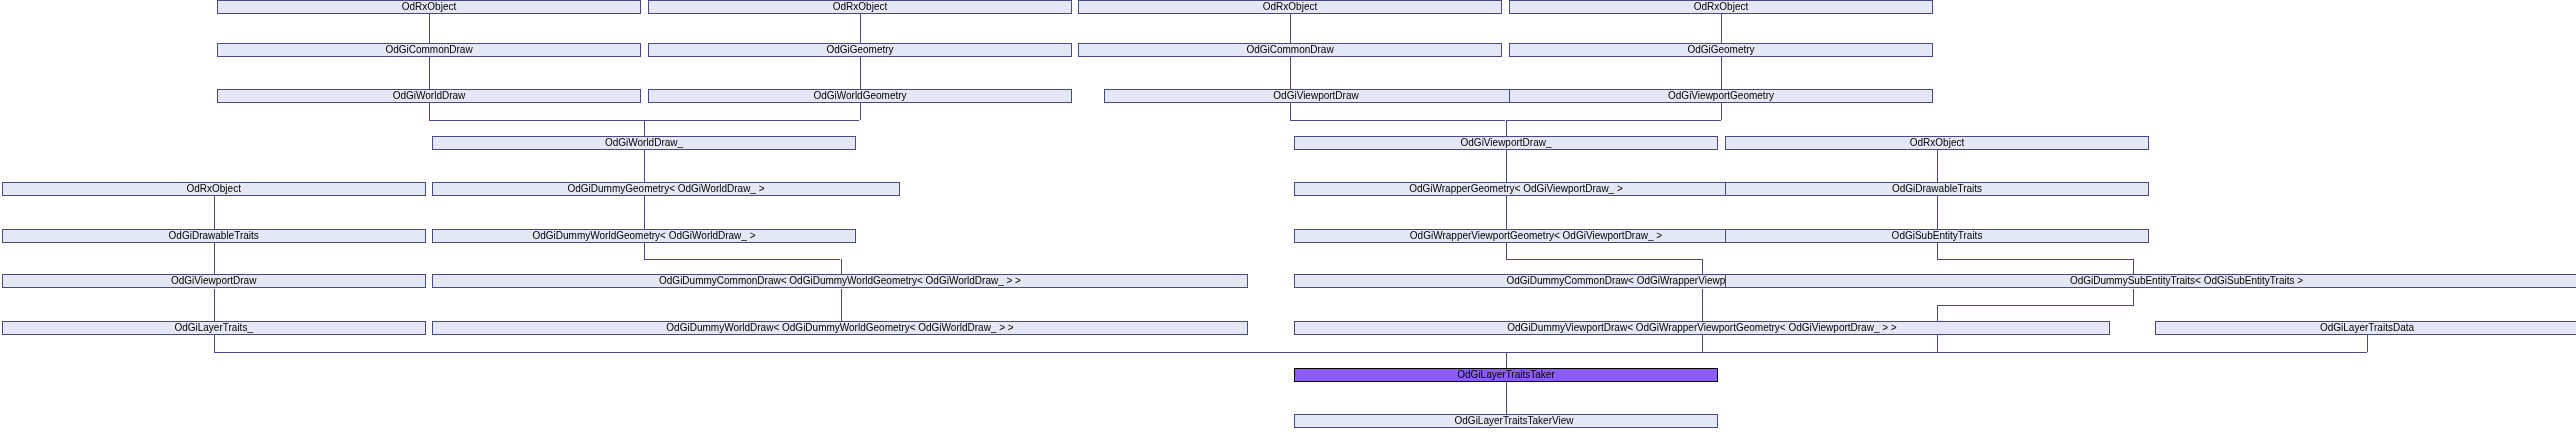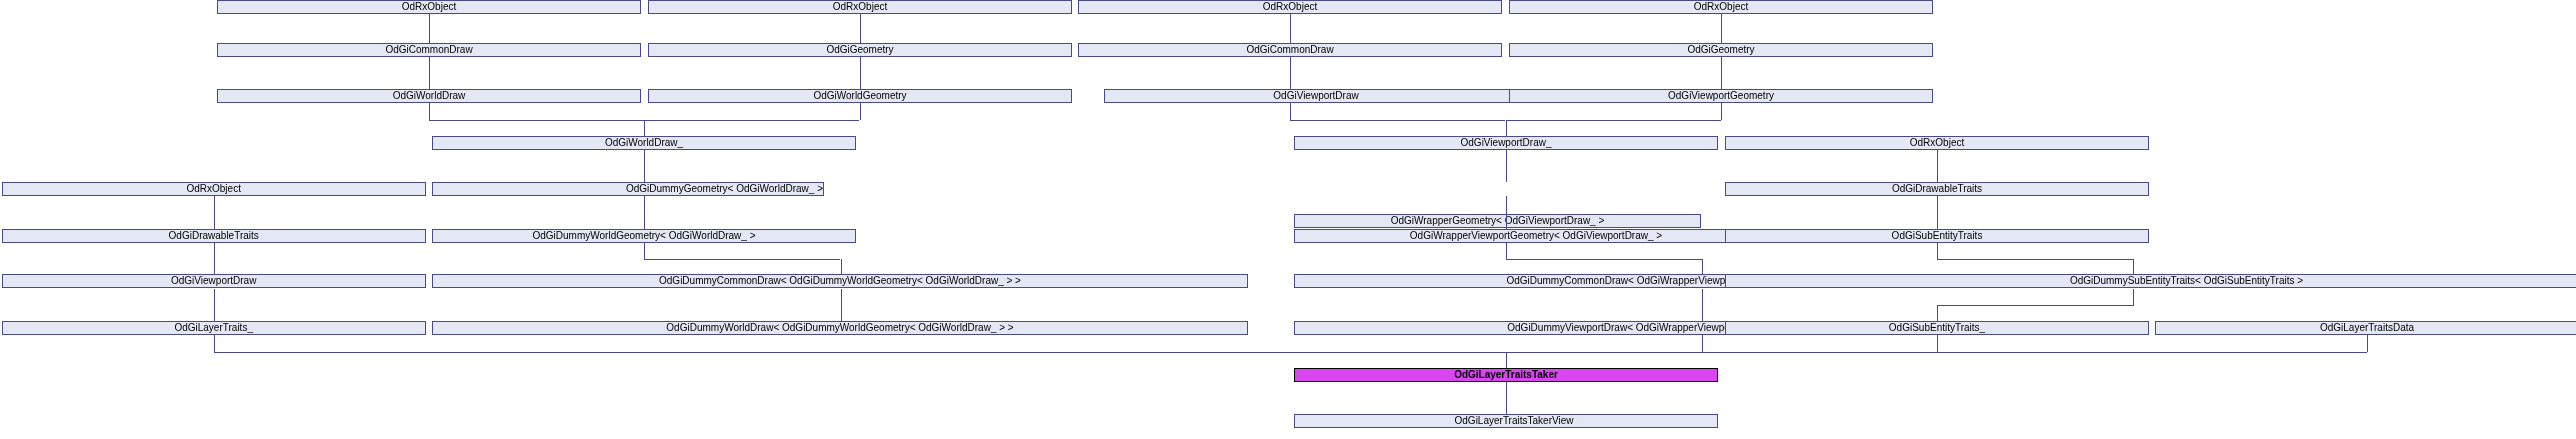--- a/index.html
+++ b/index.html
@@ -23,23 +23,22 @@
     font-size: 10px;
     line-height: 1;
     display: flex;
     align-items: center;
     justify-content: center;
     white-space: nowrap;
     overflow: hidden;
     height: 14px;
   }
   .node.current {
-    background: #d946ef;
+    background: #8b5cf6;
     border: 0.8px solid #000000;
-    font-weight: bold;
   }
   .edge {
     position: absolute;
     background: #4a4a8a;
   }
   .edge.h { height: 0.8px; }
   .edge.v { width: 0.8px; }
 </style>
 </head>
 <body>
@@ -86,24 +85,24 @@
     </div>
     <div class="node" style="left: 1294px; top: 136px; width: 424px;">
       <span>OdGiViewportDraw_</span>
     </div>
     <div class="node" style="left: 1725px; top: 136px; width: 424px;">
       <span>OdRxObject</span>
     </div>
     <div class="node" style="left: 1.7px; top: 182px; width: 424px;">
       <span>OdRxObject</span>
     </div>
-    <div class="node" style="left: 432px; top: 182px; width: 392px; justify-content: flex-end;">
+    <div class="node" style="left: 432px; top: 182px; width: 468px;">
       <span>OdGiDummyGeometry&lt; OdGiWorldDraw_ &gt;</span>
     </div>
-    <div class="node" style="left: 1294px; top: 182px; width: 407px; margin-top: 32px;">
+    <div class="node" style="left: 1294px; top: 182px; width: 444px;">
       <span>OdGiWrapperGeometry&lt; OdGiViewportDraw_ &gt;</span>
     </div>
     <div class="node" style="left: 1725px; top: 182px; width: 424px;">
       <span>OdGiDrawableTraits</span>
     </div>
     <div class="node" style="left: 1.7px; top: 229px; width: 424px;">
       <span>OdGiDrawableTraits</span>
     </div>
     <div class="node" style="left: 432px; top: 229px; width: 424px;">
       <span>OdGiDummyWorldGeometry&lt; OdGiWorldDraw_ &gt;</span>
@@ -127,23 +126,20 @@
       <span>OdGiDummySubEntityTraits&lt; OdGiSubEntityTraits &gt;</span>
     </div>
     <div class="node" style="left: 432px; top: 321px; width: 816px;">
       <span>OdGiDummyWorldDraw&lt; OdGiDummyWorldGeometry&lt; OdGiWorldDraw_ &gt; &gt;</span>
     </div>
     <div class="node" style="left: 1.7px; top: 321px; width: 424px;">
       <span>OdGiLayerTraits_</span>
     </div>
     <div class="node" style="left: 1294px; top: 321px; width: 816px;">
       <span>OdGiDummyViewportDraw&lt; OdGiWrapperViewportGeometry&lt; OdGiViewportDraw_ &gt; &gt;</span>
-    </div>
-    <div class="node" style="left: 1725px; top: 321px; width: 424px;">
-      <span>OdGiSubEntityTraits_</span>
     </div>
     <div class="node" style="left: 2155px; top: 321px; width: 424px;">
       <span>OdGiLayerTraitsData</span>
     </div>
     <div class="node current" style="left: 1294px; top: 368px; width: 424px;">
       <span>OdGiLayerTraitsTaker</span>
     </div>
     <div class="node" style="left: 1294px; top: 414px; width: 424px; padding-left: 16px;">
       <span>OdGiLayerTraitsTakerView</span>
     </div>

